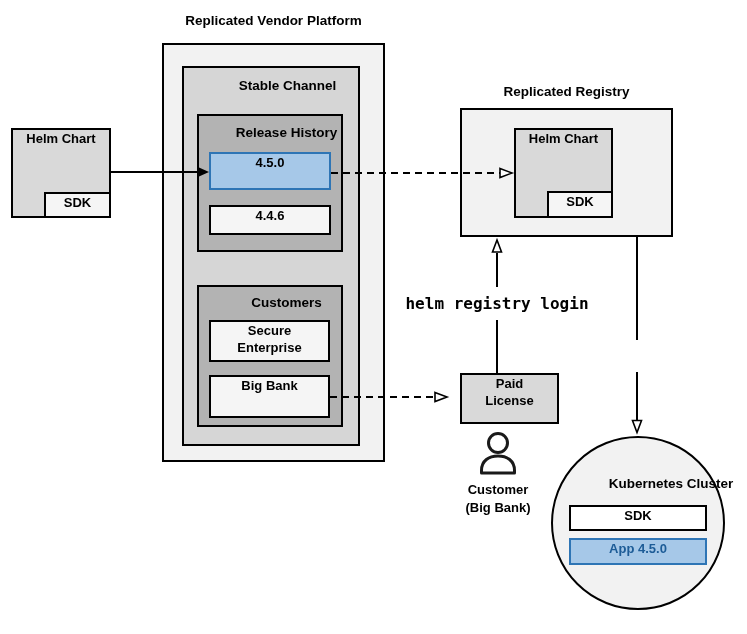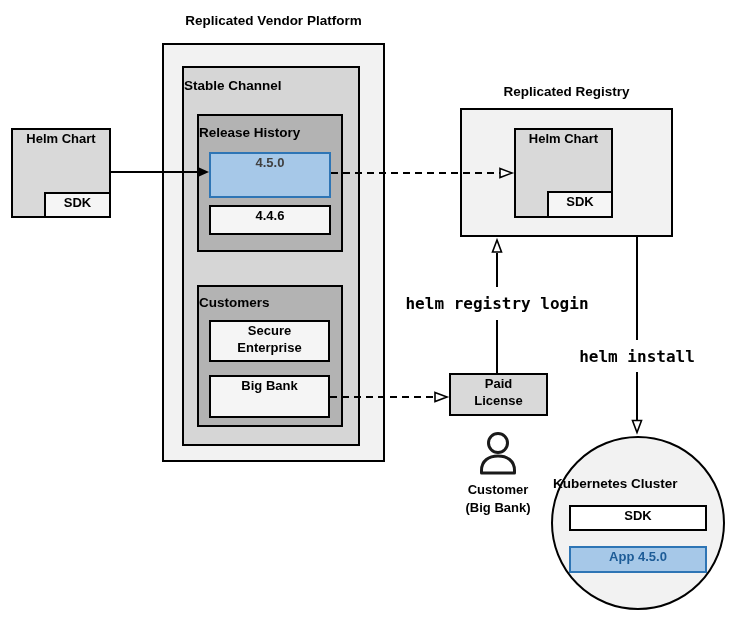--- a/index.html
+++ b/index.html
@@ -6,21 +6,21 @@
   #stage {
     position: relative; width: 747px; height: 634px;
     background: #ffffff; overflow: hidden;
     font-family: "Liberation Sans", sans-serif;
     color:#000;
     padding-left:8px;
   }
   .abs { position:absolute; box-sizing:border-box; }
   .box { position:absolute; box-sizing:border-box; border:2px solid #000; }
   .title { font-weight:bold; font-size:13.5px; text-align:center; }
-  .box-title { font-weight:bold; font-size:13.5px; text-align:left; }
+  .box-title { font-weight:bold; font-size:13.5px; text-align:center;margin-left:33px; }
   .flexc { display:flex; align-items:flex-start; justify-content:center; }
   .multiline { white-space:pre-line; }
   .lbl { font-weight:bold; font-size:13px; text-align:center; line-height:17px; }
 
   .fill-outer { background:#f2f2f2; }
   .fill-mid   { background:#d6d6d6; }
   .fill-inner { background:#b3b3b3; }
   .fill-chart { background:#d9d9d9; }
   .fill-light { background:#f5f5f5; }
 
@@ -46,21 +46,21 @@
 
   <div class="abs title" style="left:162px; top:13px; width:223px;">Replicated Vendor Platform</div>
 
   <div class="box fill-outer" style="left:162px; top:43px; width:223px; height:419px;">
 
     <div class="box fill-mid" style="left:18px; top:21px; width:178px; height:380px;">
       <div class="box-title" style="margin-top:10px;">Stable Channel</div>
 
       <div class="box fill-inner" style="left:13px; top:46px; width:146px; height:138px;">
         <div class="box-title" style="margin-top:9px;">Release History</div>
-        <div class="box blue-box flexc lbl" style="left:10px; top:36px; width:122px; height:46px; color:#404040;">4.5.0</div>
+        <div class="box blue-box flexc lbl" style="left:10px; top:36px; width:122px; height:38px; color:#000000;">4.5.0</div>
         <div class="box fill-light flexc lbl" style="left:10px; top:89px; width:122px; height:30px;">4.4.6</div>
       </div>
 
       <div class="box fill-inner" style="left:13px; top:217px; width:146px; height:142px;">
         <div class="box-title" style="margin-top:8px;">Customers</div>
         <div class="box fill-light flexc lbl" style="left:10px; top:88px; width:121px; height:43px;">Big Bank</div>
         <div class="box fill-light flexc lbl multiline" style="left:10px; top:33px; width:121px; height:42px;">Secure
 Enterprise</div>
       </div>
     </div>
@@ -73,38 +73,37 @@
 
   <div class="abs title" style="left:460px; top:84px; width:213px;">Replicated Registry</div>
 
   <div class="box fill-outer" style="left:460px; top:108px; width:213px; height:129px;">
     <div class="box fill-chart flexc" style="left:52px; top:18px; width:99px; height:90px;">
       <span class="lbl">Helm Chart</span>
       <div class="box fill-light flexc lbl" style="left:31px; top:61px; width:66px; height:27px;">SDK</div>
     </div>
   </div>
 
-  <div class="box fill-chart flexc lbl multiline" style="left:449px; top:373px; width:99px; height:43px;">Paid
+  <div class="box fill-chart flexc lbl multiline" style="left:460px; top:373px; width:99px; height:51px;">Paid
 License</div>
 
   <svg class="abs" style="left:478px; top:430px;" width="40" height="46" viewBox="0 0 40 46">
     <circle cx="20" cy="13" r="9.5" fill="#fff" stroke="#1a1a1a" stroke-width="3"></circle>
     <path d="M 3.5 43 v -2.5 c 0 -10 7.5 -14.5 16.5 -14.5 c 9 0 16.5 4.5 16.5 14.5 v 2.5 z" fill="#fff" stroke="#1a1a1a" stroke-width="3" stroke-linejoin="round"></path>
   </svg>
 
   <div class="abs lbl multiline" style="left:448px; top:481px; width:100px; line-height:18px;">Customer
 (Big Bank)</div>
 
   <div class="cmd" style="left:497px; top:303px;">helm registry login</div>
-  <div class="cmd" style="left:637px; top:356px;">helm install</div>
 
   <div class="box fill-outer circle" style="left:551px; top:436px; width:174px; height:174px;">
     <div class="box-title abs" style="left:0; top:38px; width:170px;">Kubernetes Cluster</div>
     <div class="box flexc lbl" style="left:16px; top:67px; width:138px; height:26px; background:#ffffff;">SDK</div>
-    <div class="box blue-box flexc lbl" style="left:16px; top:100px; width:138px; height:27px;margin-top:8px;">App 4.5.0</div>
+    <div class="box blue-box flexc lbl" style="left:16px; top:100px; width:138px; height:27px;">App 4.5.0</div>
   </div>
 
   <svg id="arrow-layer" width="747" height="634" viewBox="0 0 747 634">
 
     <g>
       <line x1="111" y1="172" x2="199" y2="172" stroke="#000" stroke-width="2"></line>
       <polygon points="199,167.5 209,172 199,176.5" fill="#000"></polygon>
     </g>
 
     <g>

